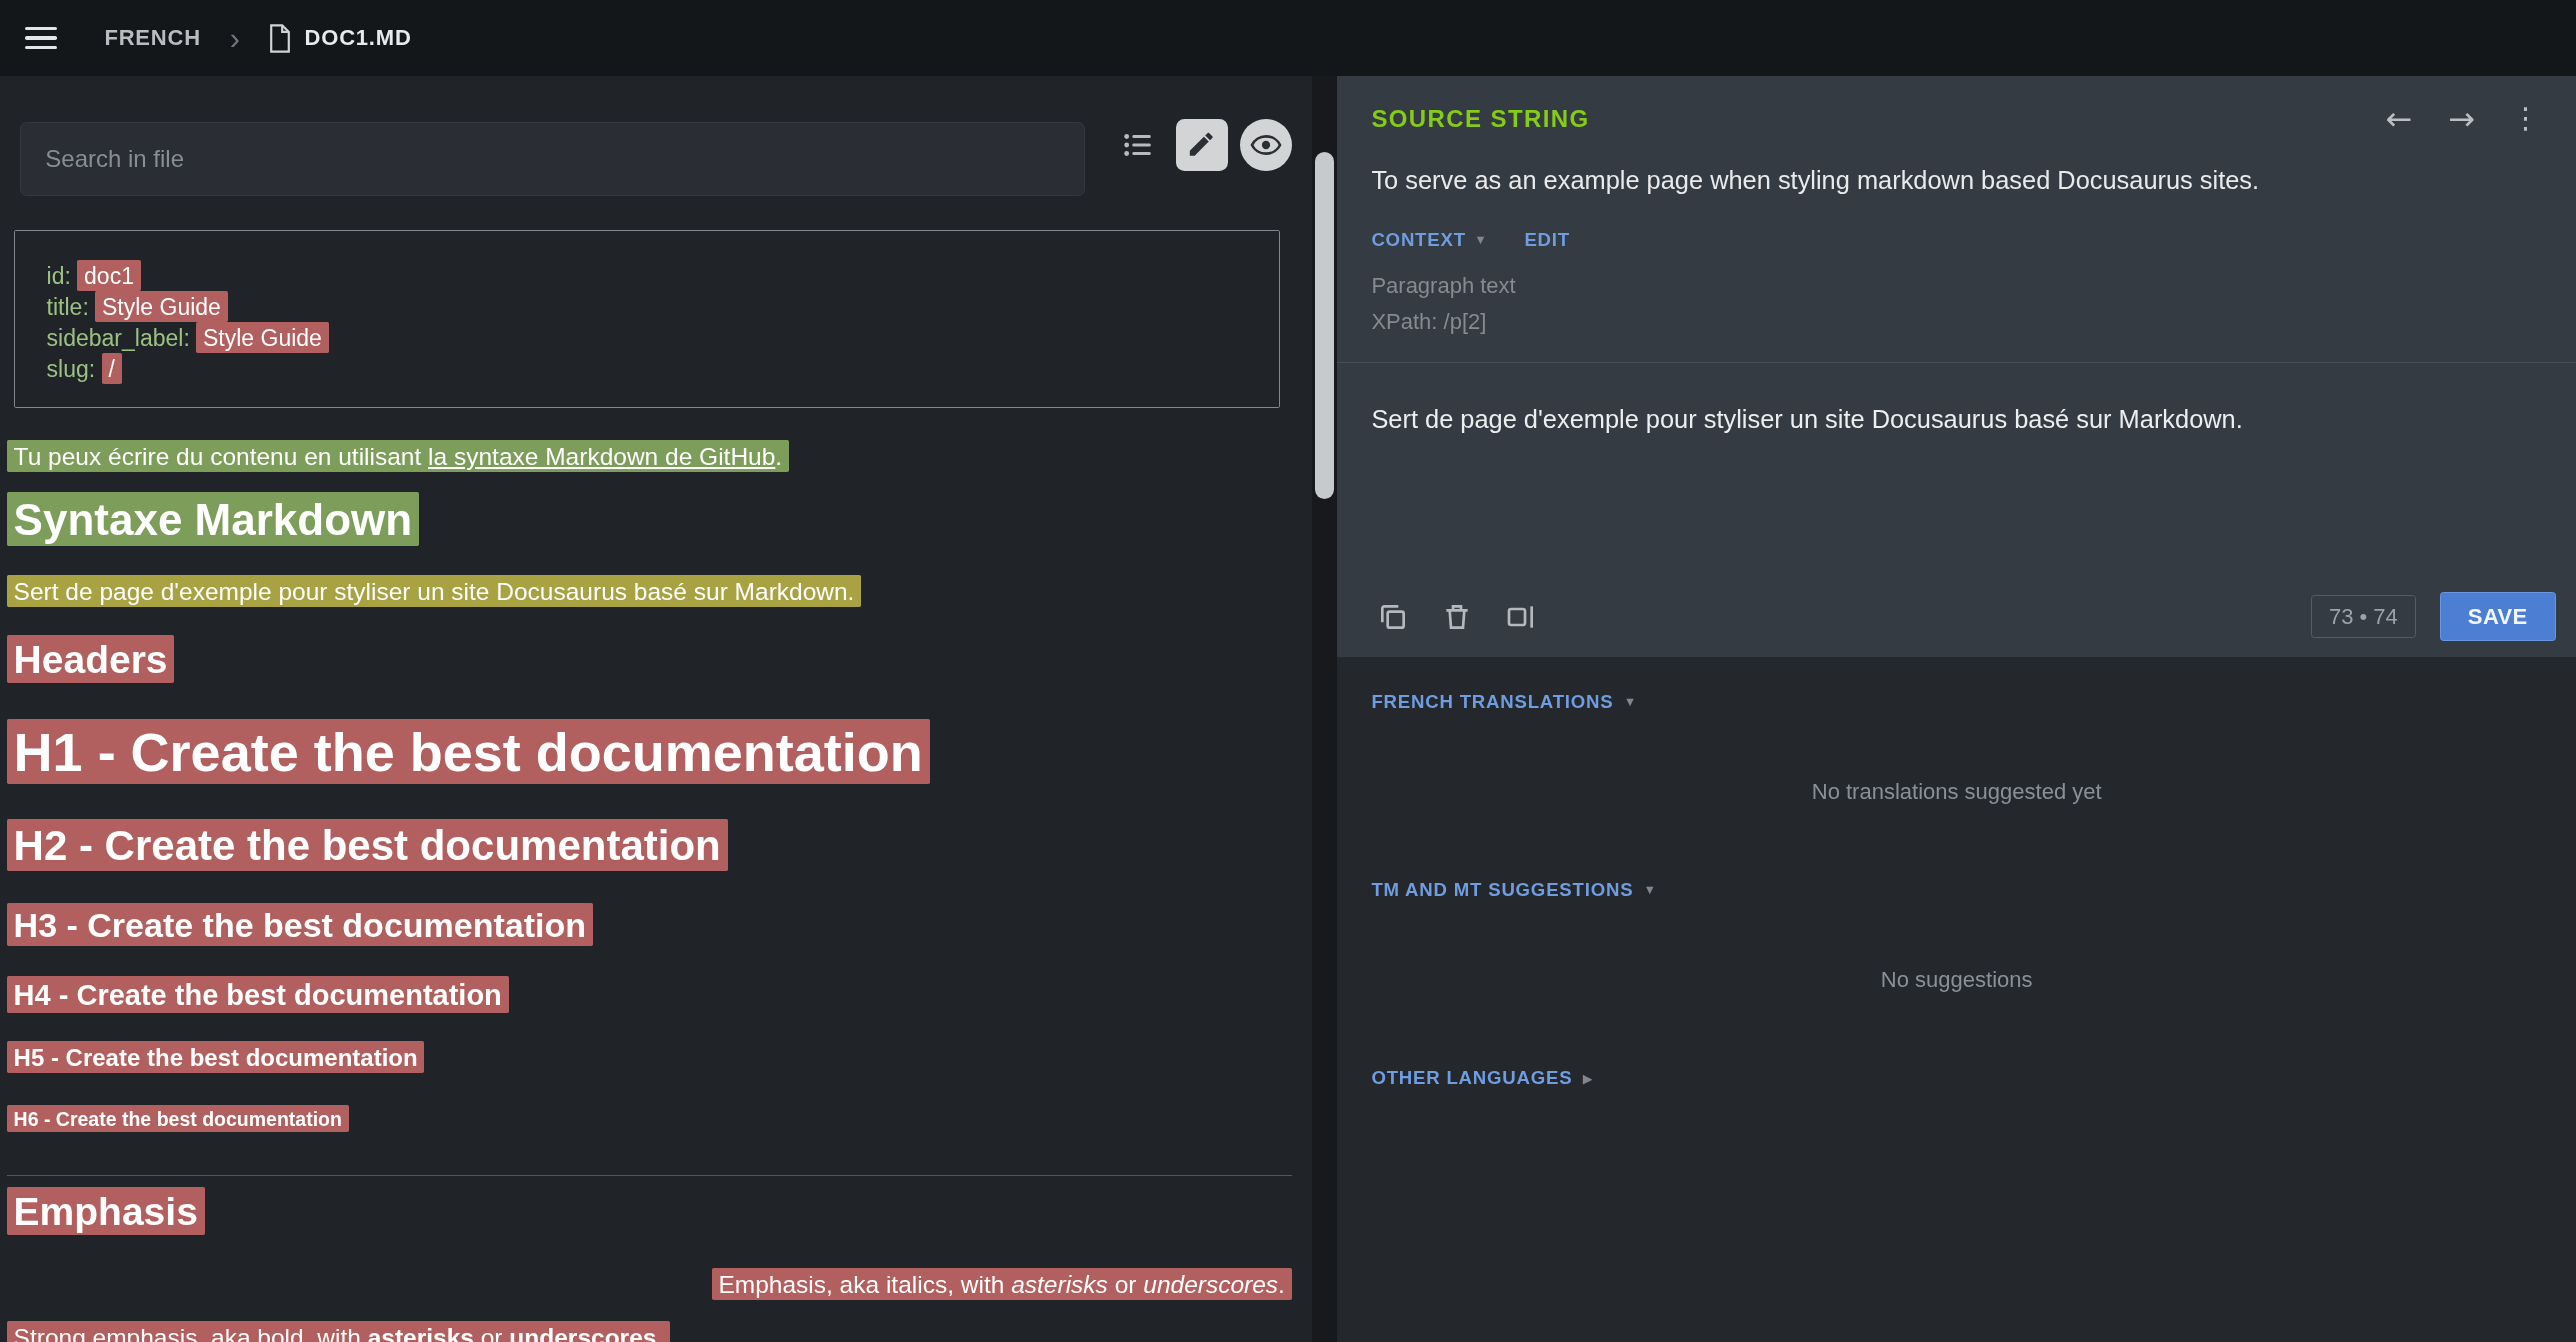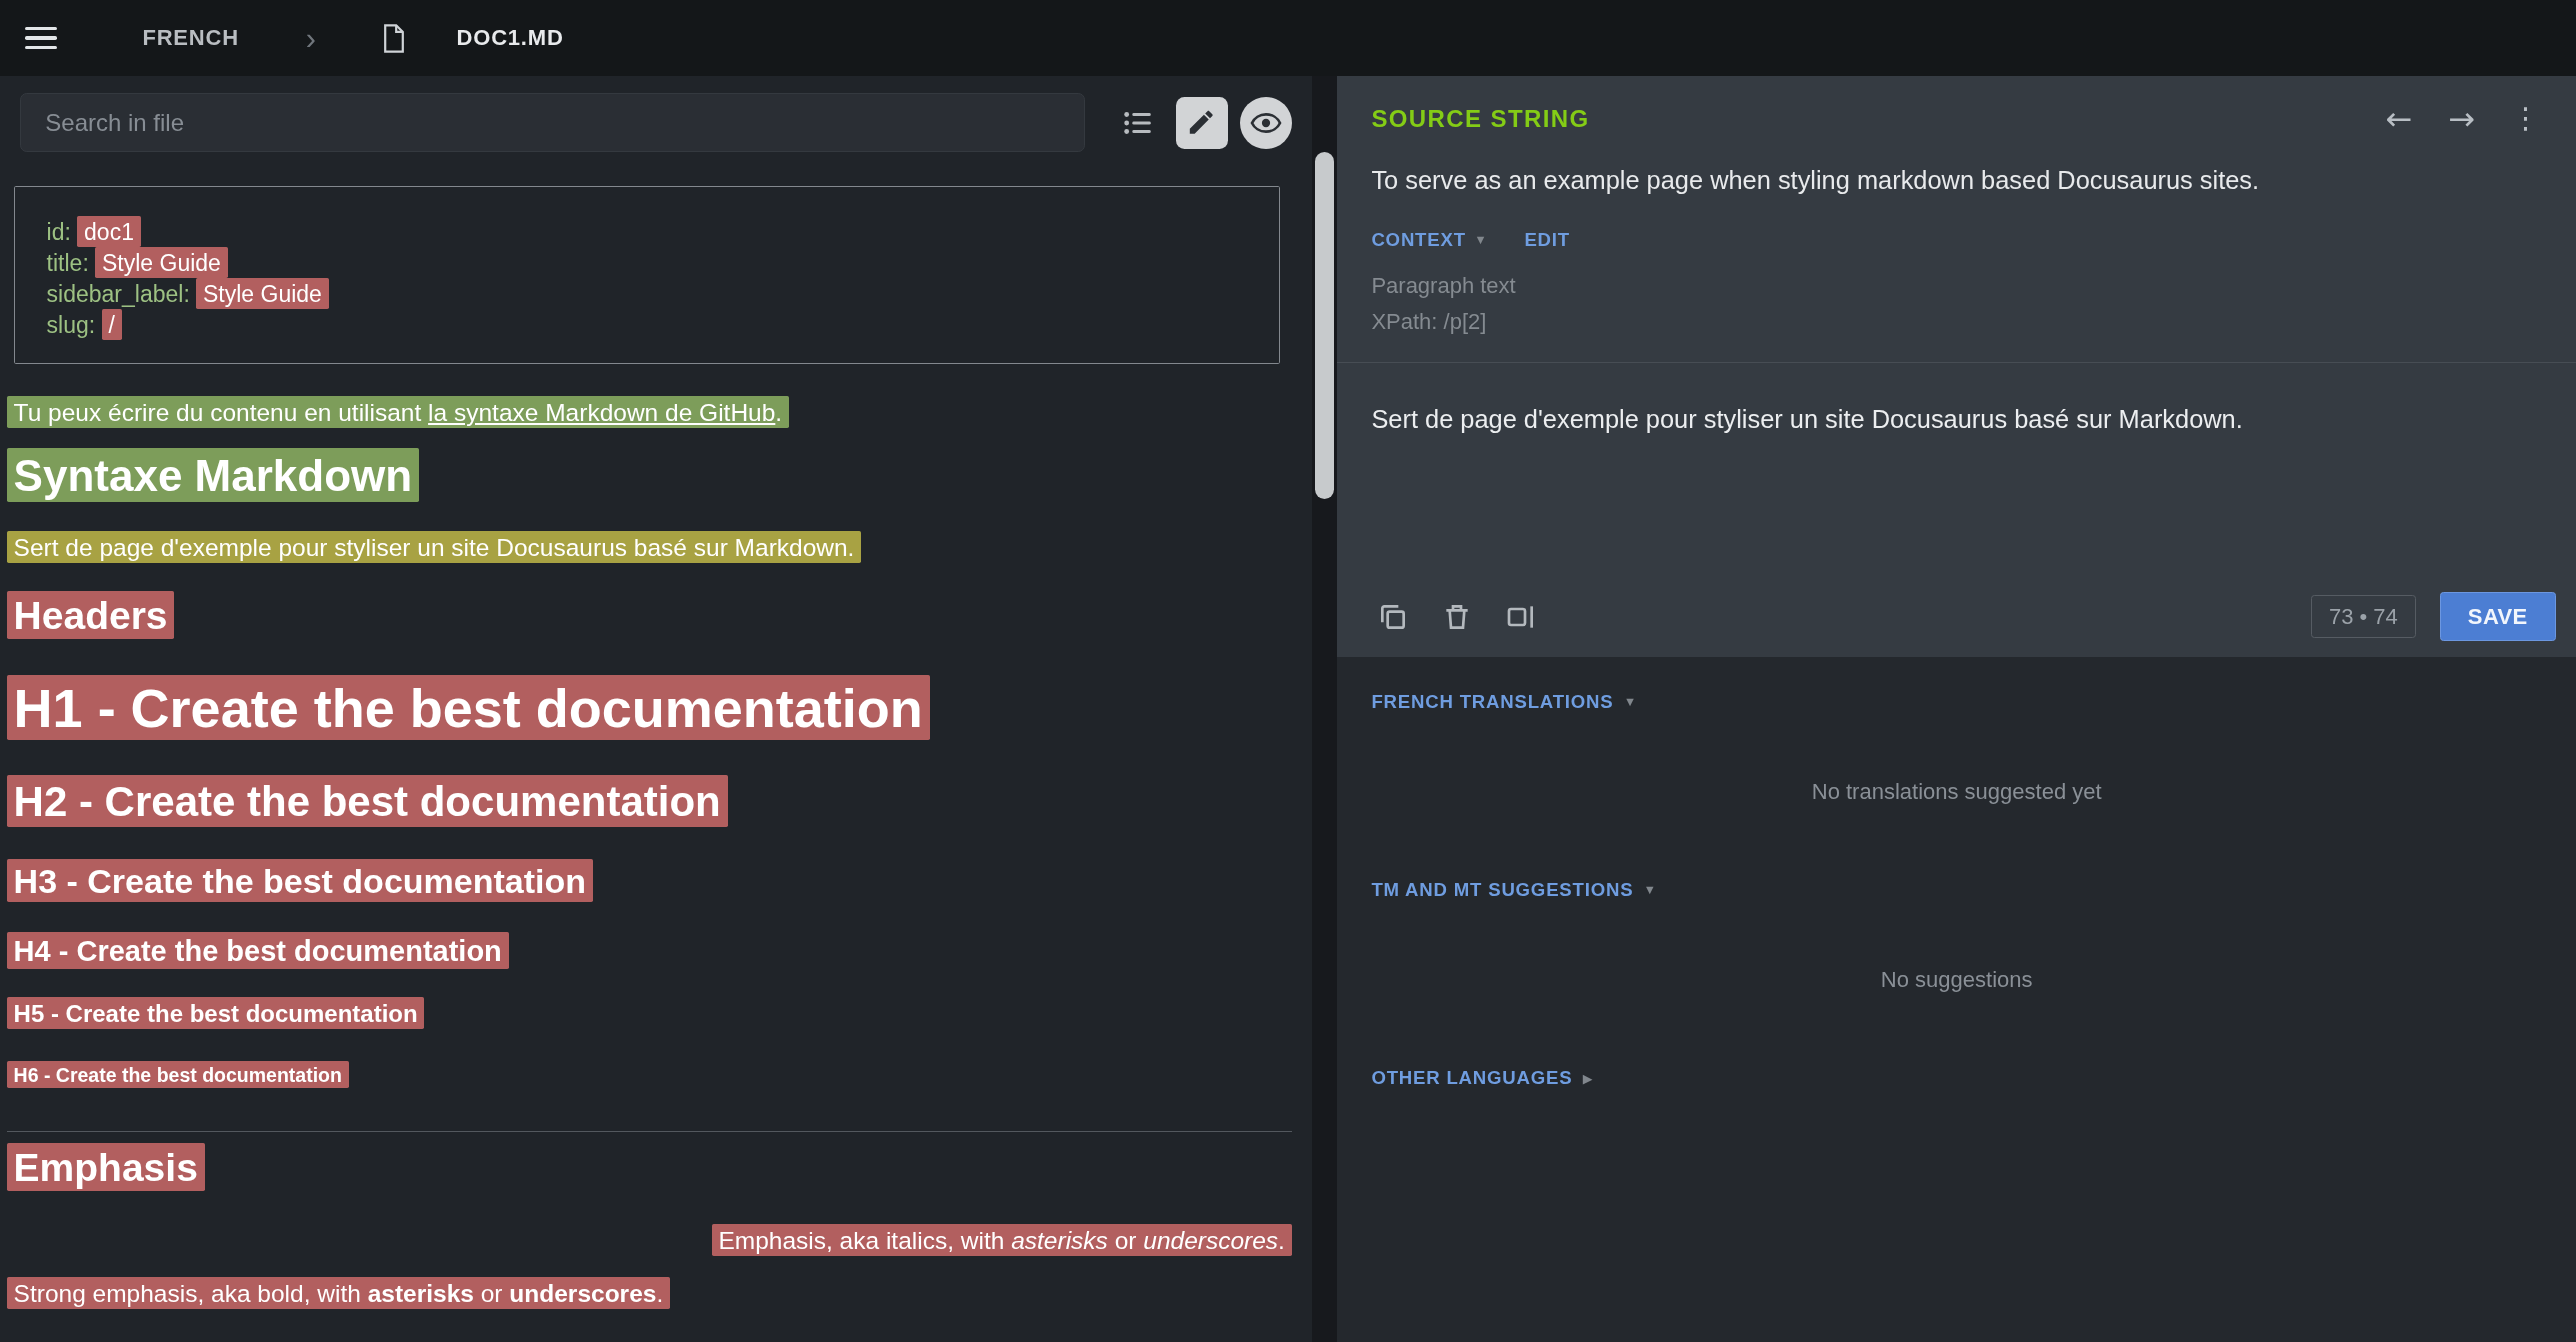--- a/index.html
+++ b/index.html
@@ -8,39 +8,39 @@
     font-family: "Liberation Sans", "DejaVu Sans", sans-serif;
     background: #23272c;
     color: #e9ebed;
   }
 
   
   .topbar {
     height: 76px; background: #141719;
     display: flex; align-items: center;
     padding: 0 25.4px;
-    gap: 38px;
   }
   .hamburger { width: 32px; cursor: pointer; margin-right: 47px; }
   .hamburger i { display: block; height: 3.4px; background: #e3e6e8; border-radius: 1.7px; margin: 6px 0; }
   .crumb-project { color: #b9bdc1; font-size: 22px; font-weight: 700; letter-spacing: 0.8px; cursor: pointer; }
   .crumb-sep { color: #70767c; font-size: 30.5px; margin: 0 29px; line-height: 1; }
   .file-ic { margin-right: 13.5px; display: flex; align-items: center; }
   .crumb-file { color: #e8eaec; font-size: 22px; font-weight: 700; letter-spacing: 0.8px; }
 
   
   .main { display: flex; height: 1266px; }
 
   .left-panel { width: 1312px; background: #202429; display: flex; flex-direction: column; overflow: hidden; }
 
   .search-row { display: flex; align-items: center; gap: 12px; padding: 17px 20.3px 13.5px 20.3px; }
   .search-input {
-    flex: 1; height: 59px; background: #2a2e34; border: 0.8px solid #34393f; border-radius: 6.8px;
+    flex: 1; height: 74px; background: #2a2e34; border: 0.8px solid #34393f; border-radius: 6.8px;
     color: #dfe2e5; font-size: 24px; padding: 0 24px; outline: none; margin-right: 15.2px;
     font-family: "Liberation Sans", sans-serif;
+    margin-top: 29px;
   }
   .search-input::placeholder { color: #878d94; }
   .icon-btn { width: 52px; height: 52px; display: flex; align-items: center; justify-content: center;
     background: transparent; border: none; border-radius: 8.5px; cursor: pointer; }
   .icon-btn.active { background: #d2d4d6; }
   .icon-btn.round { border-radius: 50%; }
 
   
   .doc { flex: 1; padding: 0 20.3px 0 6.8px; overflow: hidden; }
   .frontmatter {

